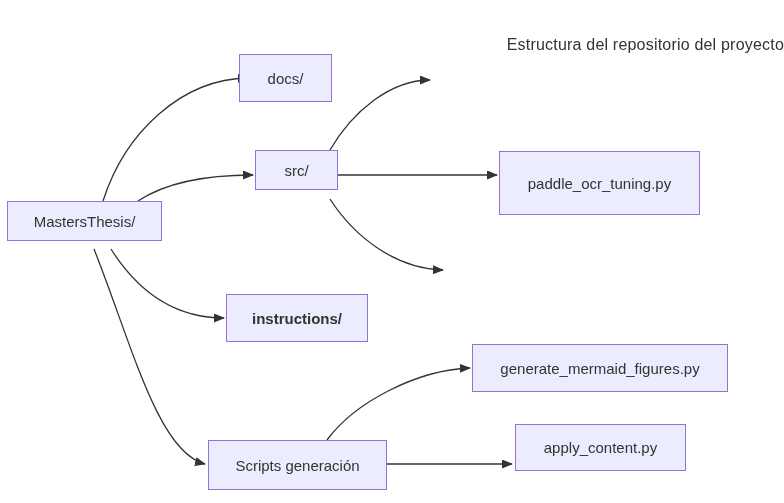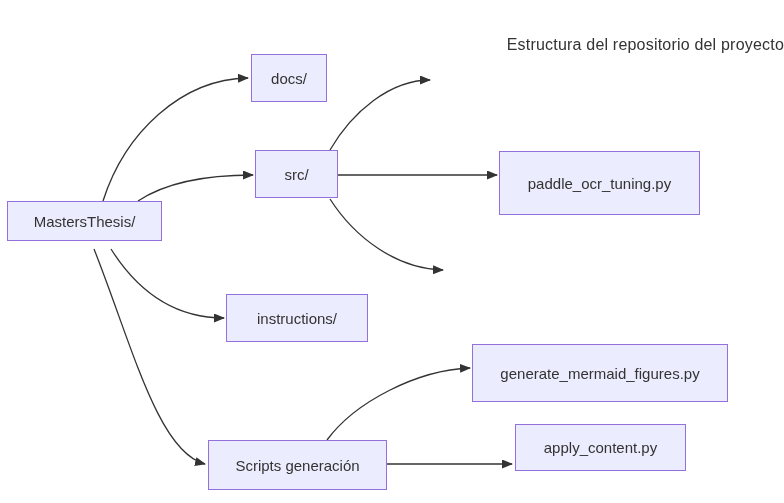--- a/index.html
+++ b/index.html
@@ -45,27 +45,27 @@
     background: #ECECFF;
     border: 1px solid #9370DB;
     display: flex;
     align-items: center;
     justify-content: center;
     font-size: 15px;
     color: #333333;
     white-space: nowrap;
   }
   .n-root        { left: 7px;   top: 201px; width: 155px; height: 40px; }
-  .n-docs        { left: 251px; top: 54px;  width: 76px;  height: 48px; }
+  .n-docs        { left: 239px; top: 54px;  width: 93px;  height: 48px; }
   .n-ipynb       { left: 432px; top: 56px;  width: 337px; height: 48px; }
-  .n-src         { left: 255px; top: 150px; width: 83px;  height: 48px; }
+  .n-src         { left: 255px; top: 150px; width: 83px;  height: 40px; }
   .n-tuning      { left: 499px; top: 151px; width: 201px; height: 64px; }
   .n-csv         { left: 445px; top: 247px; width: 312px; height: 46px; }
-  .n-instructions{ left: 226px; top: 294px; width: 142px; height: 48px; }
-  .n-generate    { left: 472px; top: 344px; width: 256px; height: 58px; }
+  .n-instructions{ left: 226px; top: 294px; width: 142px; height: 48px; font-weight: bold; }
+  .n-generate    { left: 472px; top: 344px; width: 256px; height: 48px; }
   .n-scripts     { left: 208px; top: 440px; width: 179px; height: 50px; }
   .n-apply       { left: 515px; top: 424px; width: 171px; height: 47px; }
 </style>
 </head>
 <body>
 
 <div class="canvas">
 
   <div class="diagram-title">Estructura del repositorio del proyecto</div>
 

